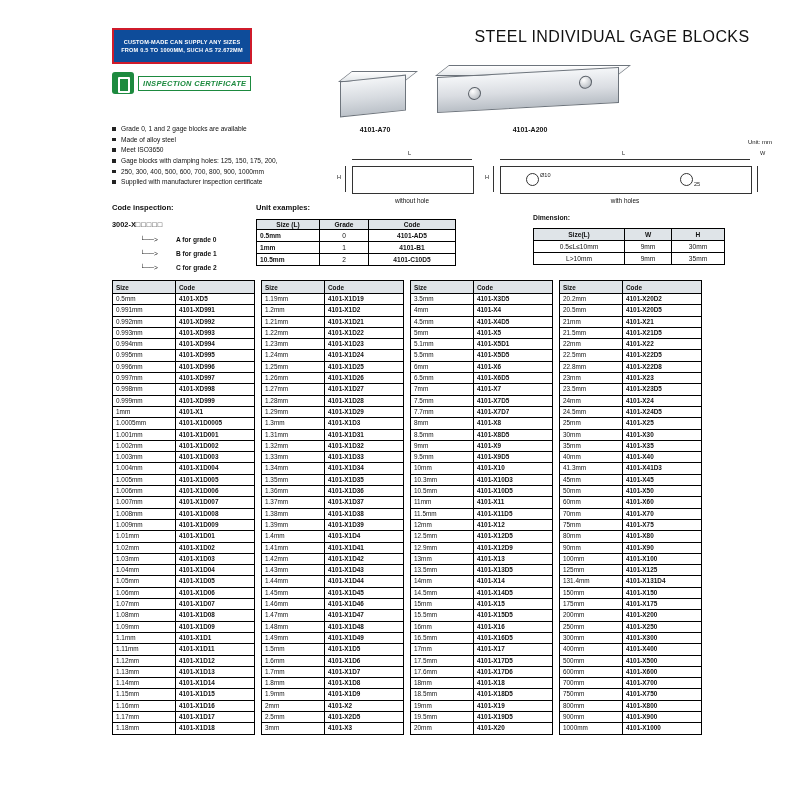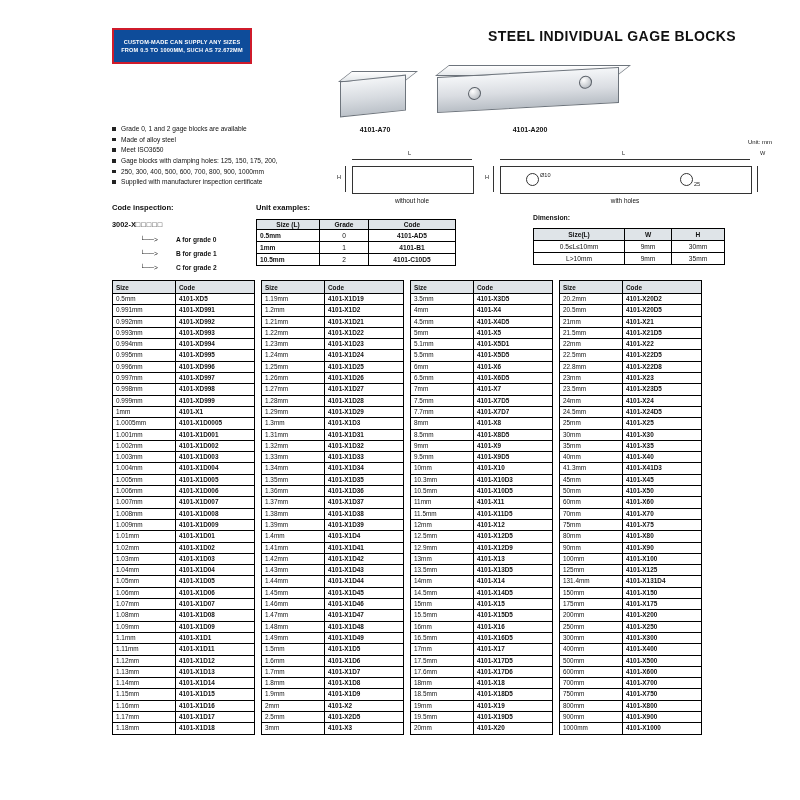--- a/index.html
+++ b/index.html
@@ -30,21 +30,21 @@
   .cert .c-ico:after{
     content:"";position:absolute;left:6px;top:5px;width:8px;height:12px;
     border:2px solid #fff;border-radius:1px;
   }
   .cert .c-txt{
     font-size:7.5px;font-weight:bold;font-style:italic;color:#1d8a3f;
     border:1px solid #1d8a3f;padding:2px 4px;letter-spacing:.3px;
   }
   .main-title{
     position:absolute;left:452px;top:28px;width:320px;text-align:center;
-    font-size:14px;font-weight:bold;letter-spacing:.4px;
+    font-size:16px;font-weight:normal;letter-spacing:.4px;
   }
 
   
   .bullets{
     position:absolute;left:112px;top:124px;width:250px;
     font-size:6.6px;line-height:1.62;
   }
   .bullets div{position:relative;padding-left:9px;}
   .bullets div:before{
     content:"";position:absolute;left:0;top:3px;width:3.5px;height:3.5px;background:#222;
@@ -126,20 +126,24 @@
   table.data th.size{width:56px;}
   table.data th.code{width:72px;}
 </style>
 </head>
 <body>
 
 <div class="page">
 
   <div class="badge">CUSTOM-MADE CAN SUPPLY ANY SIZES FROM 0.5 TO 1000MM, SUCH AS 72.672MM</div>
 
+  <div class="cert">
+    <span class="c-ico"></span>
+    <span class="c-txt">INSPECTION CERTIFICATE</span>
+  </div>
 
   <div class="main-title">STEEL INDIVIDUAL GAGE BLOCKS</div>
 
   <div class="blkA">
     <div class="top"></div>
     <div class="body"></div>
   </div>
   <div class="cap-a">4101-A70</div>
 
   <div class="blkB">

